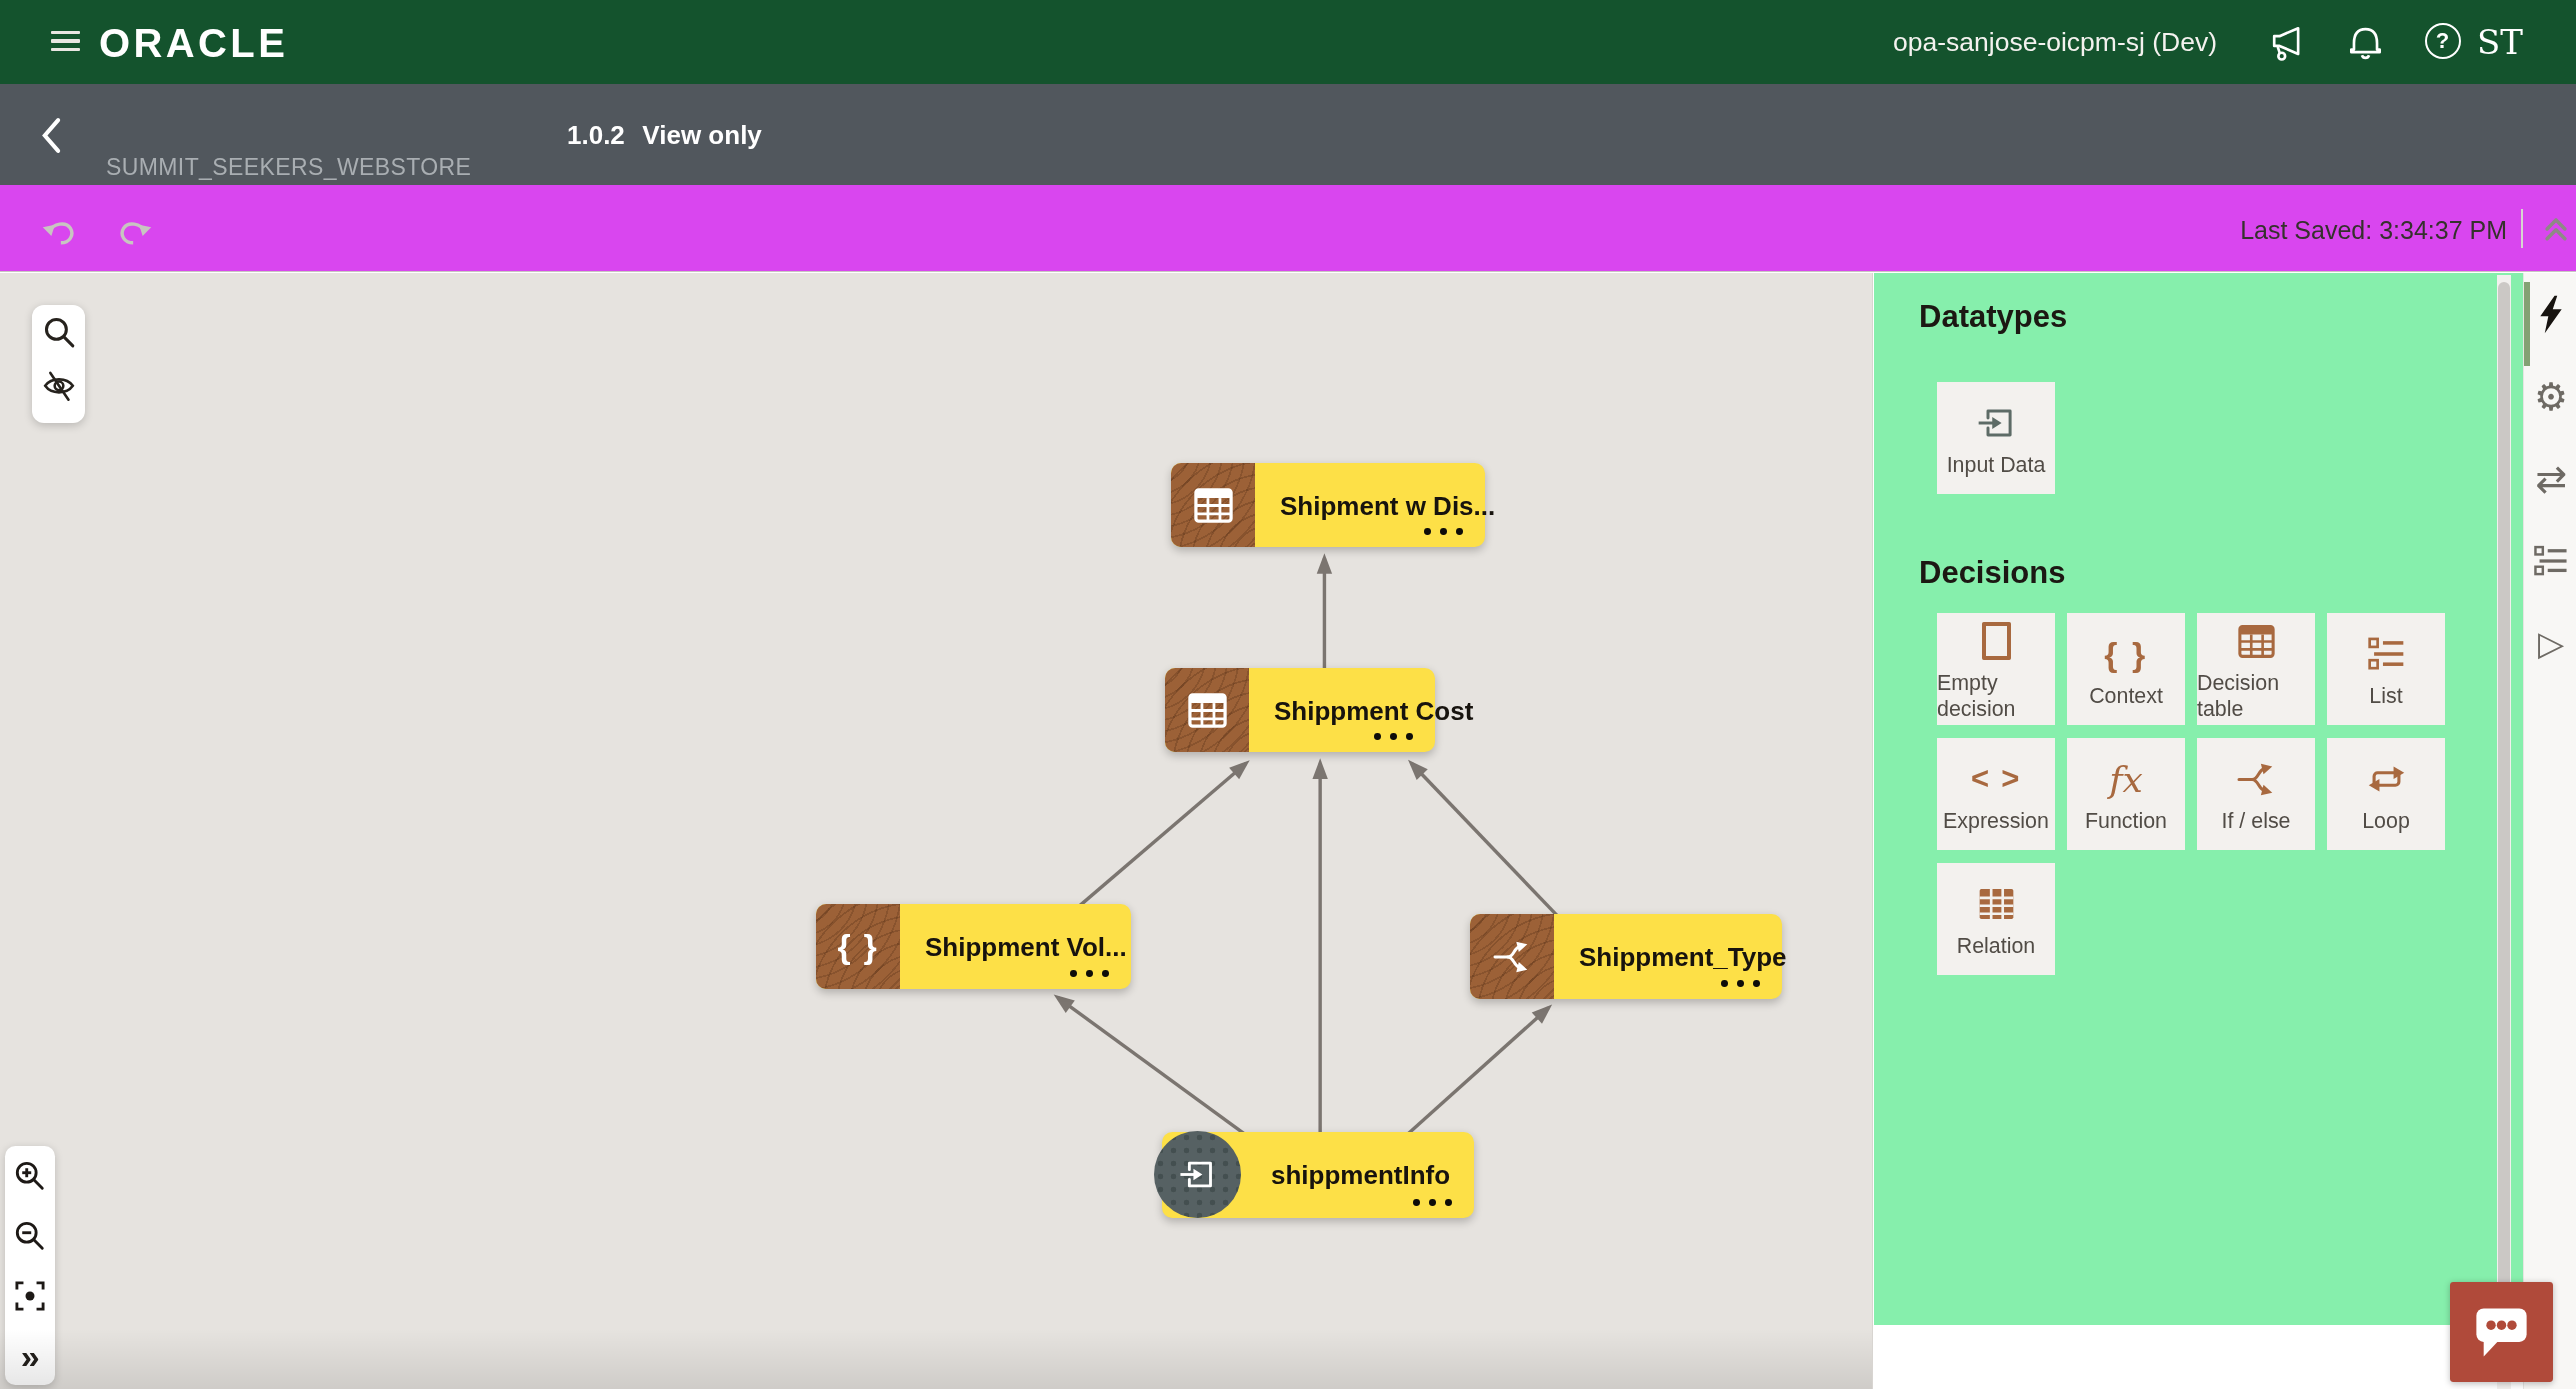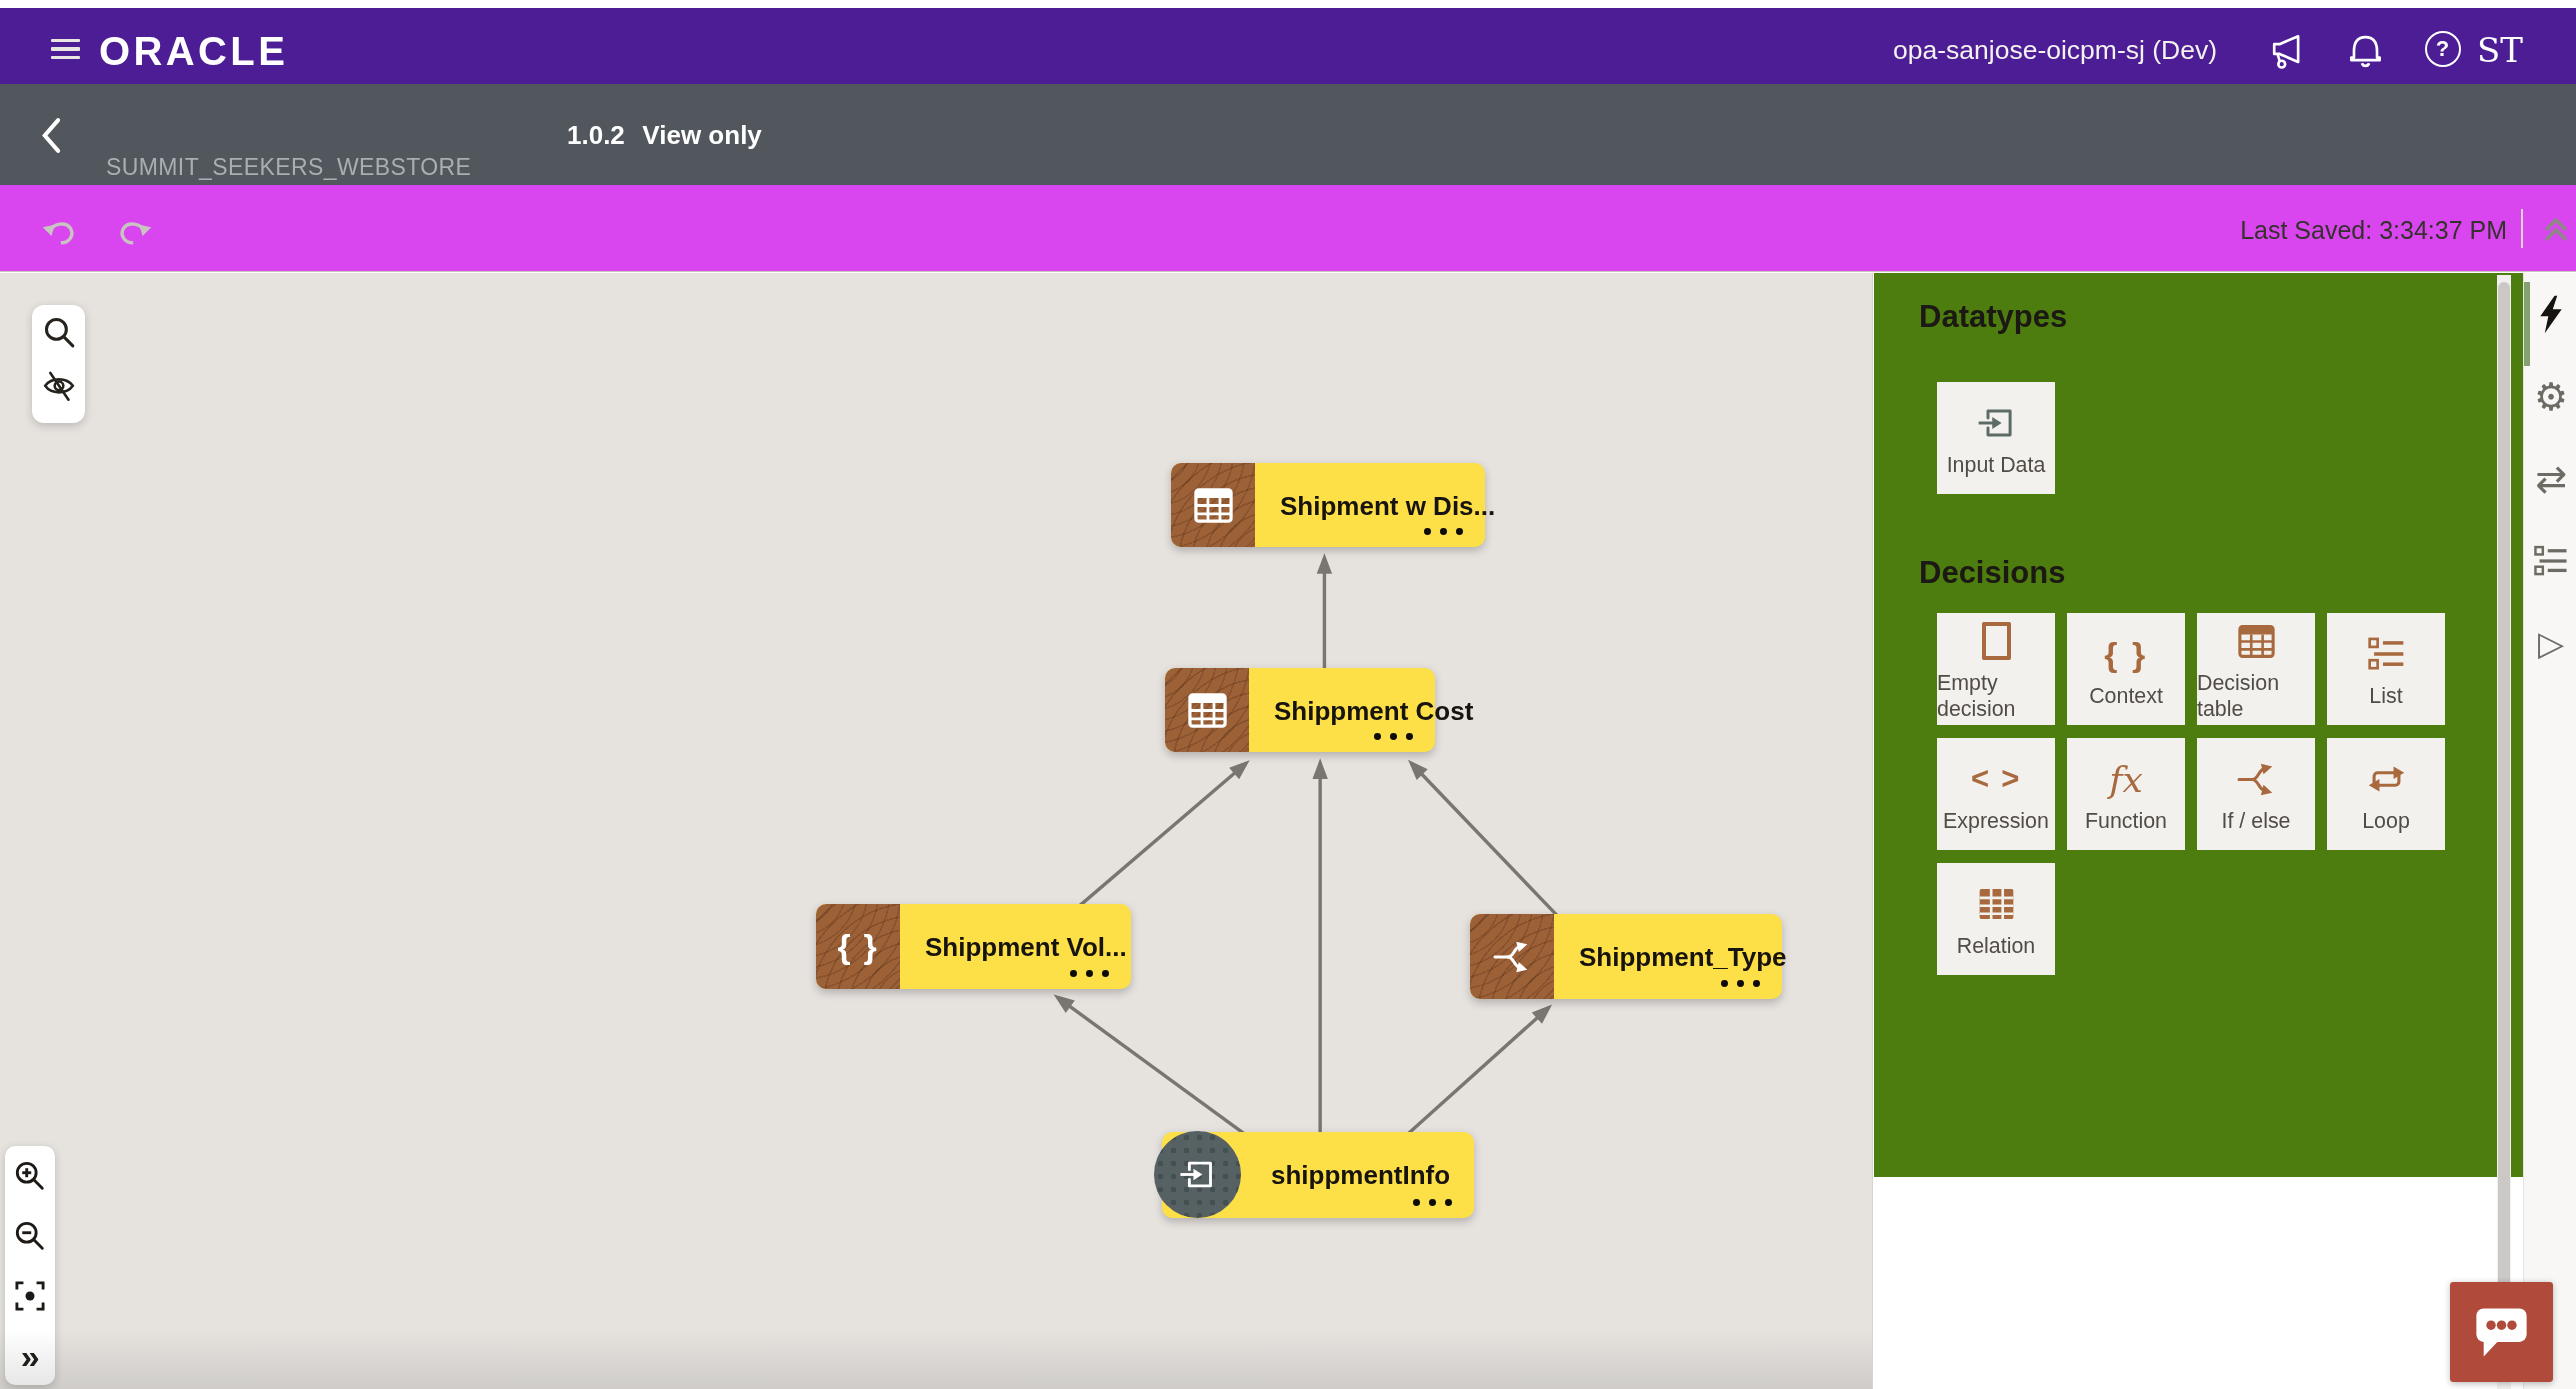--- a/index.html
+++ b/index.html
@@ -1,20 +1,20 @@
 <!DOCTYPE html>
 <html style="font-size:13.7px"><head>
 <meta charset="utf-8">
 <style>
   html,body{margin:0;padding:0;background:#ffffff;}
   #app{position:relative;width:2576px;height:1390px;overflow:hidden;
        font-family:"Liberation Sans","DejaVu Sans",sans-serif;-webkit-font-smoothing:antialiased;}
 
   
-  .topbar{position:absolute;left:0;top:8px;width:2576px;height:84px;background:#4c1d95;text-align:center;}
+  .topbar{position:absolute;left:0;top:0;width:2576px;height:84px;background:#14532d;text-align:center;}
   .hamburger{position:absolute;left:51px;top:31px;width:29px;height:22px;cursor:pointer;}
   .hamburger span{display:block;height:3.4px;background:#e9e6e2;margin-bottom:5.1px;border-radius:0.9px;}
   .brand{position:absolute;left:99px;top:20.5px;color:#ffffff;font-size:40px;font-weight:700;
          letter-spacing:3.4px;font-family:"Liberation Sans",sans-serif;}
   .env{position:absolute;right:359px;top:26.5px;color:#f4f2ef;font-size:26.5px;}
   .topicon{position:absolute;top:20.5px;width:41px;height:41px;display:flex;align-items:center;justify-content:center;cursor:pointer;}
   .help-circle{width:32px;height:32px;border:2.6px solid #fff;border-radius:50%;color:#fff;
                display:flex;align-items:center;justify-content:center;font-size:22px;font-weight:700;}
   .avatar{position:absolute;right:53px;top:22px;color:#fff;font-size:34px;
           font-family:"DejaVu Serif","Liberation Serif",serif;cursor:pointer;}
@@ -56,21 +56,21 @@
   .node-icon.circle{left:-8.5px;top:-0.9px;width:87px;height:87px;border-radius:50%;
         background-color:#566163;
         background-image:radial-gradient(rgba(15,25,25,.25) 2.6px, rgba(0,0,0,0) 3.1px);
         background-size:13px 13px;}
   .node-label{position:absolute;left:109px;top:28px;font-size:26px;font-weight:700;color:#17130e;white-space:nowrap;}
   .node-dots{position:absolute;right:22px;bottom:12px;display:flex;gap:9.4px;cursor:pointer;}
   .node-dots i{width:6.8px;height:6.8px;border-radius:50%;background:#0e0c09;}
   .brace-w{font-size:34px;font-weight:600;color:#fff;letter-spacing:1.7px;}
 
   
-  .panel{position:absolute;left:1874px;top:273px;width:651px;height:904px;background:#4d7c0f;}
+  .panel{position:absolute;left:1874px;top:273px;width:651px;height:1052px;background:#86efac;}
   .panel h2{position:absolute;margin:0;left:45px;font-size:31px;font-weight:700;color:#1c1813;}
   .grid{position:absolute;left:63px;display:grid;grid-template-columns:repeat(4,118px);
         grid-auto-rows:112px;column-gap:12px;row-gap:13px;}
   .tile{background:#f3f1ee;display:flex;flex-direction:column;align-items:center;
         justify-content:center;cursor:grab;}
   .tile-icon{height:50px;display:flex;align-items:center;justify-content:center;}
   .tile-label{margin-top:3.4px;font-size:21.4px;color:#514c46;text-align:left;line-height:1.22;}
   .sq-empty{display:block;width:29px;height:38px;border:4.3px solid #a8693f;border-radius:1.7px;box-sizing:border-box;}
   .brace-c{font-size:34px;font-weight:600;color:#a8693f;letter-spacing:2.6px;}
   .expr{font-size:31px;font-weight:700;color:#a8693f;letter-spacing:1.7px;}

